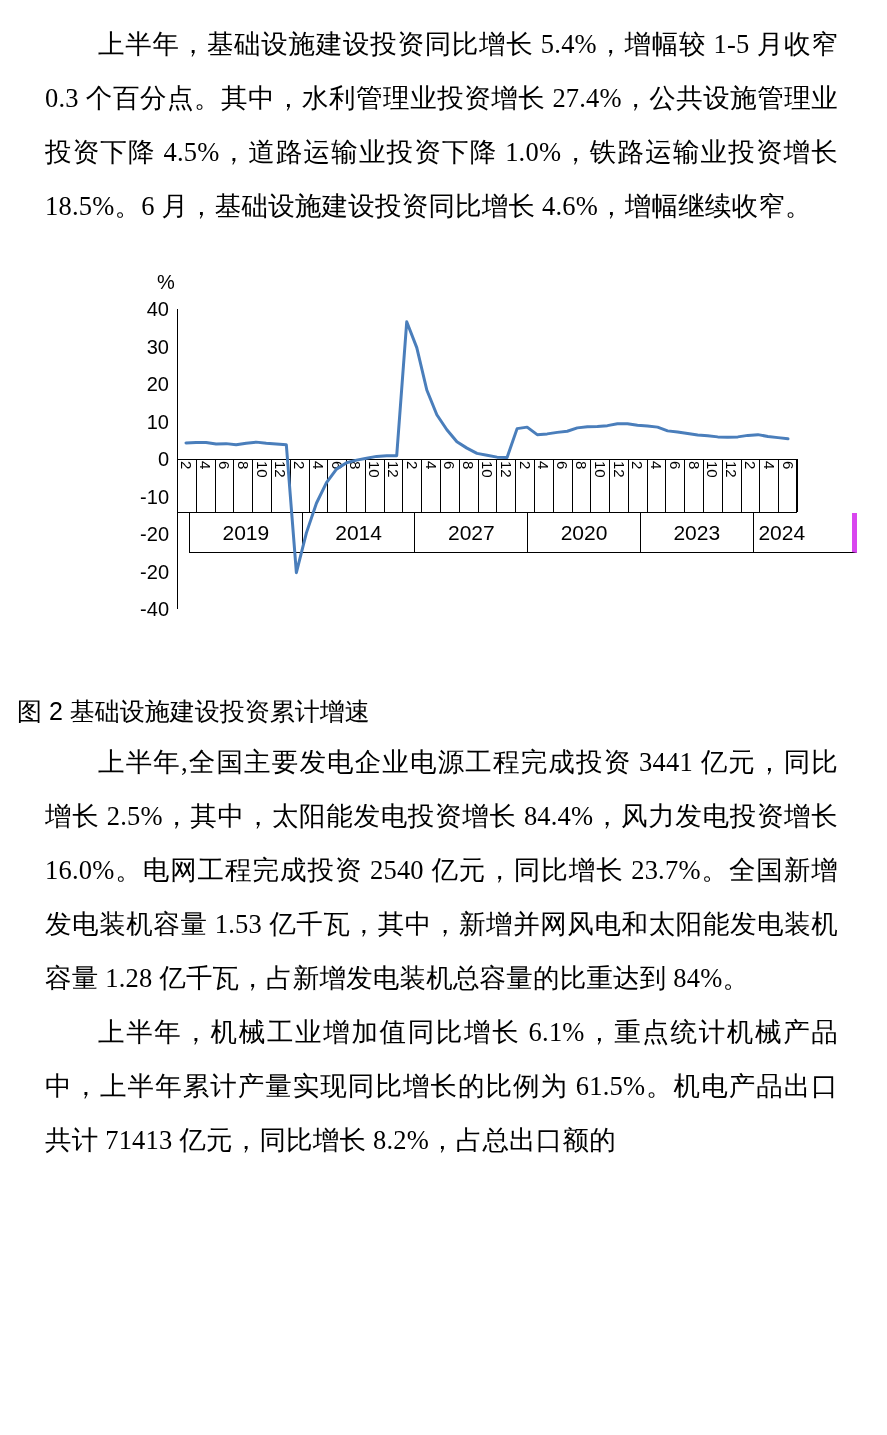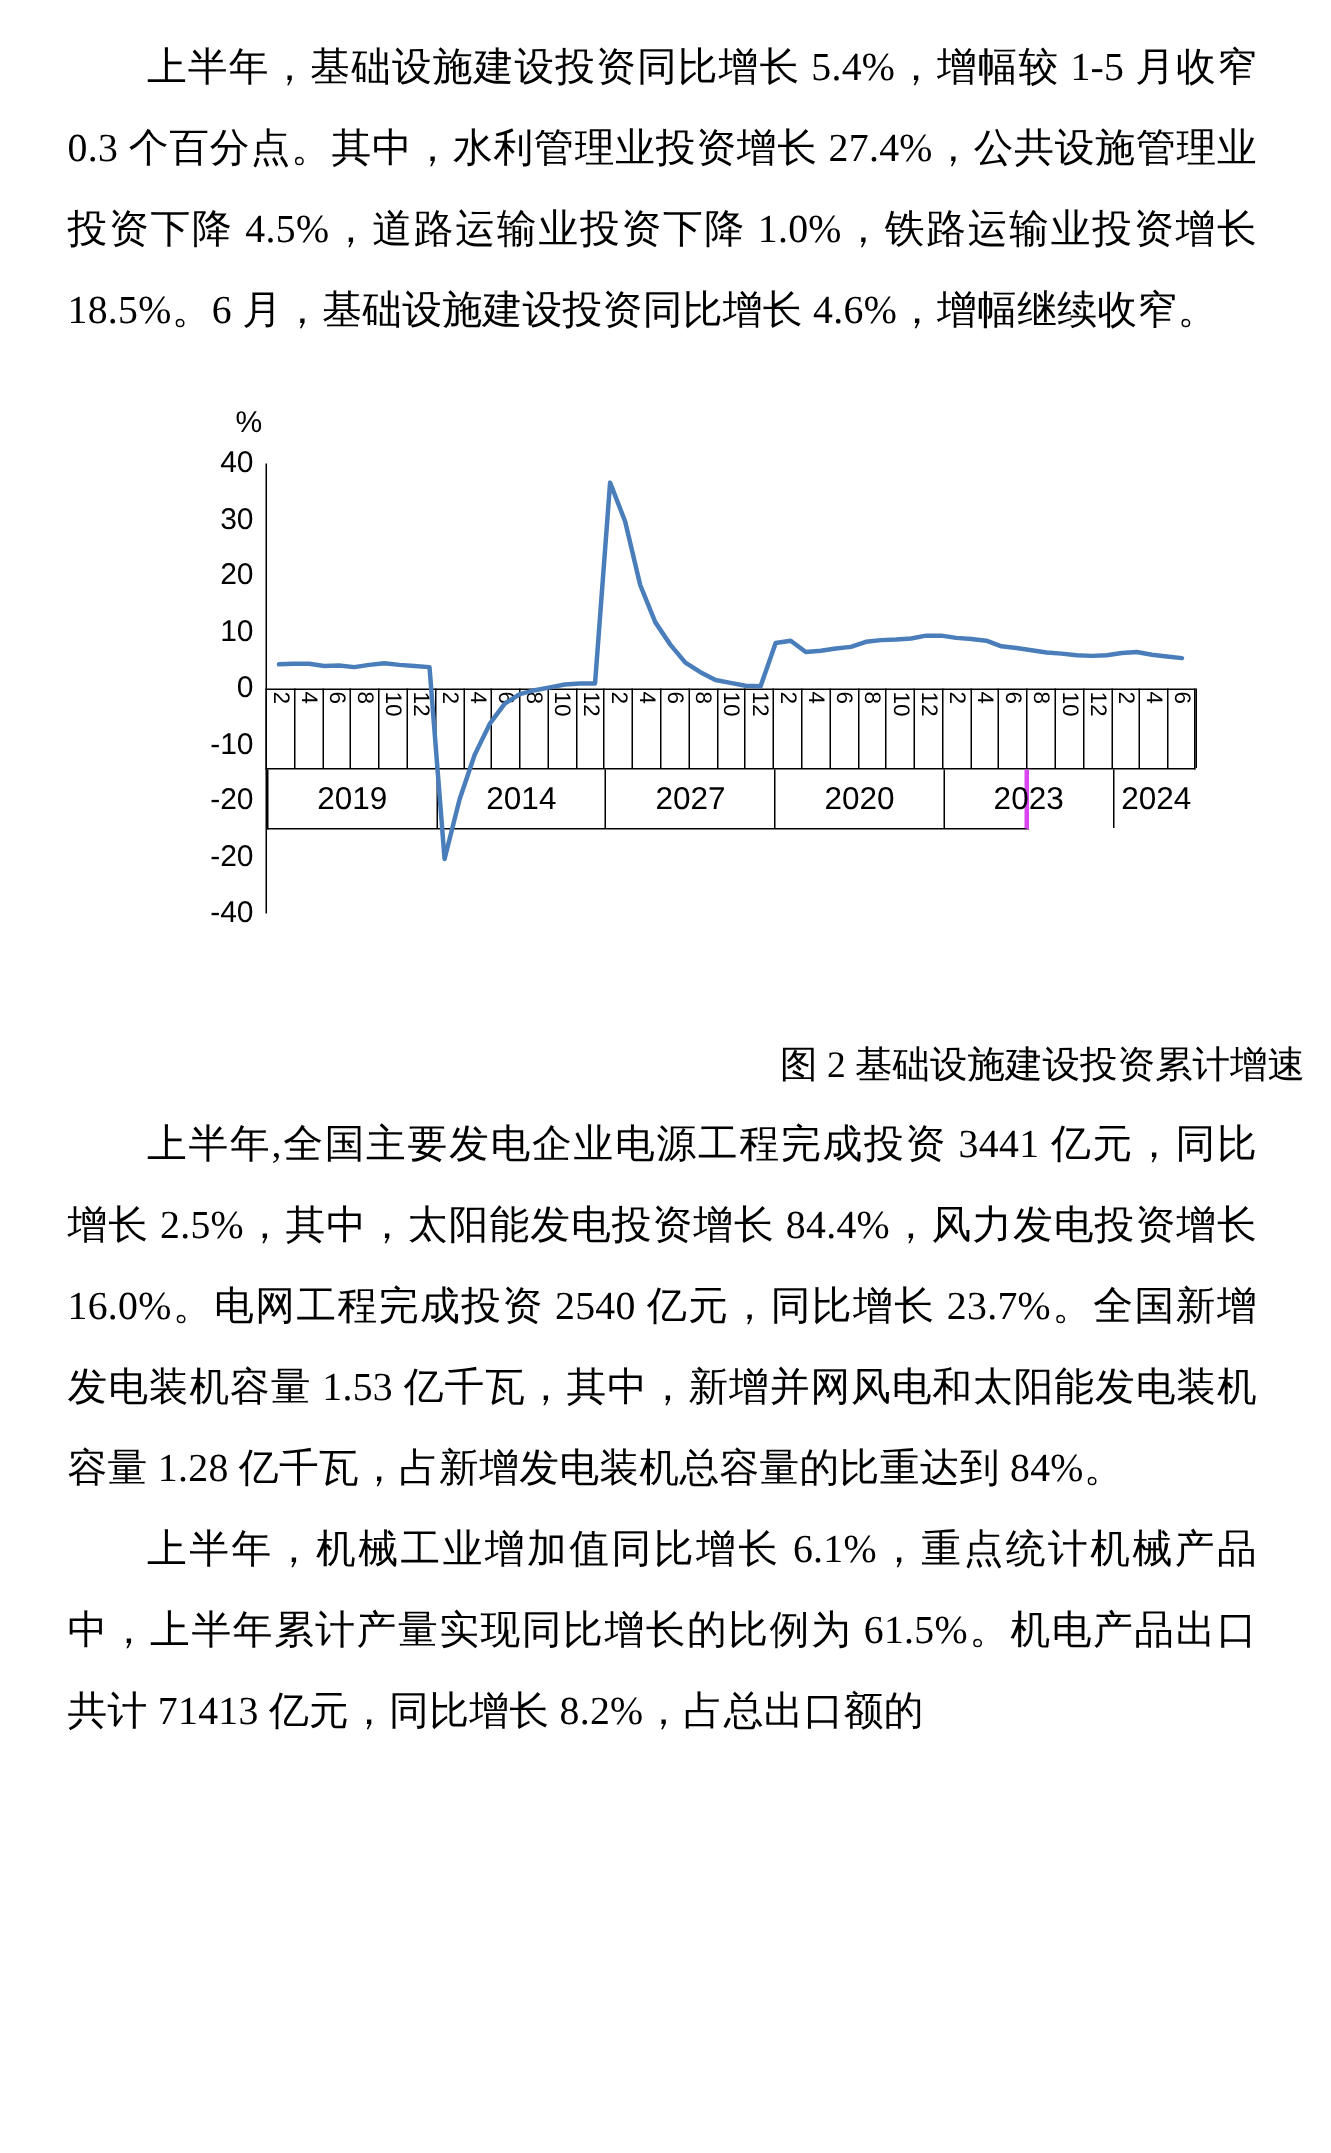--- a/index.html
+++ b/index.html
@@ -38,22 +38,22 @@
   .section-heading {
     font-family: "Liberation Sans", sans-serif;
     font-weight: bold;
     font-size: 27px;
     line-height: 54px;
     margin: 14px 32px 0 28px;
     text-indent: 2em;
     letter-spacing: 1px;
   }
   .fig-caption {
-    text-align: right;
-    font-family: Liberation Serif, serif;
+    text-align: left;
+    font-family: Liberation Sans, sans-serif;
     font-size: 25px;
     line-height: 44px;
     margin: 6px 0 2px 0;
   }
   
   .chart-wrap {
     position: relative;
     width: 887px;
     height: 420px;
     margin-top: 30px;
@@ -119,26 +119,26 @@
     transform: translateX(-50%);
     font-family: "Liberation Sans", sans-serif;
     font-size: 15px;
     writing-mode: vertical-rl;
     text-orientation: mixed;
     white-space: nowrap;
     line-height: 1;
   }
   .year-band {
     position: absolute;
-    left: 1px;
-    width: 508px;
+    left: 12px;
+    width: 668px;
     height: 40px;
     box-sizing: border-box;
     border-left: 1px solid #000;
-    border-right: 3px solid #d946ef;
+    border-right: 5px solid #d946ef;
     border-bottom: 1px solid #000;
   }
   .year-cell {
     position: absolute;
     top: 0;
     height: 100%;
     border-right: 1px solid #000;
     box-sizing: border-box;
     display: flex;
     align-items: center;

